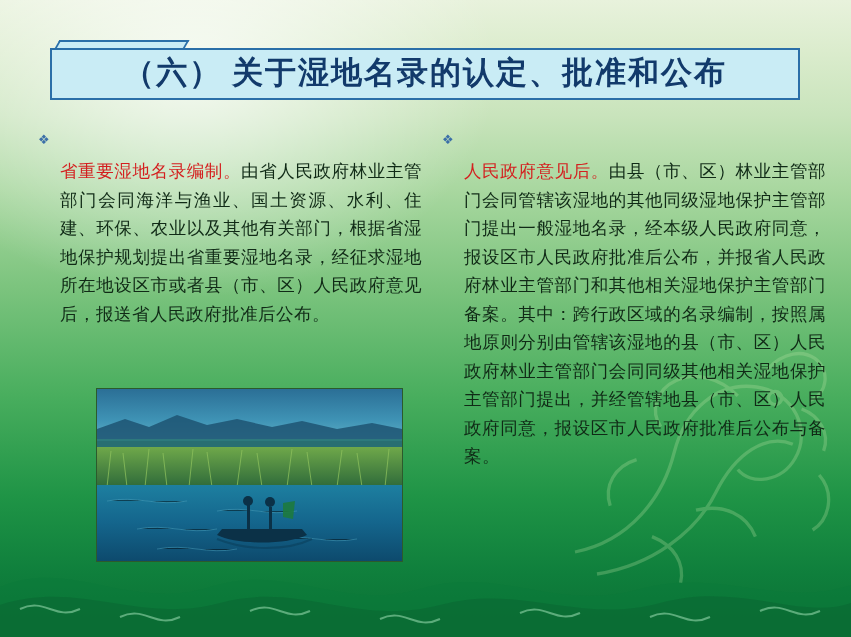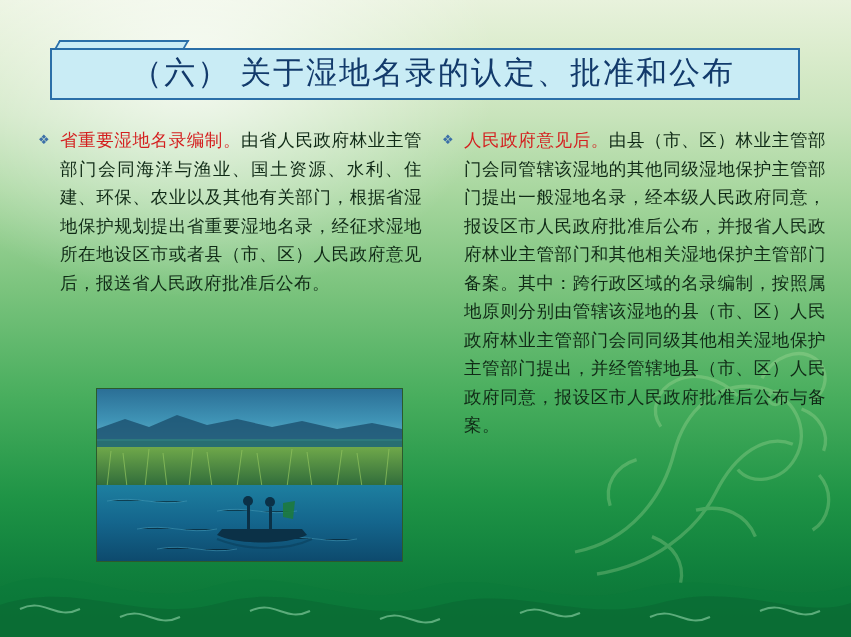--- a/index.html
+++ b/index.html
@@ -84,29 +84,29 @@
     height: 12px;
     background: #c9ecf5;
     border-top: 2px solid #2a6fa8;
     border-left: 2px solid #2a6fa8;
     border-right: 2px solid #2a6fa8;
     transform: skewX(-30deg);
     box-sizing: border-box;
   }
   .title-text {
     position: absolute;
-    left: 8px;
+    left: 0;
     top: 8px;
     width: 750px;
     height: 52px;
     line-height: 50px;
     text-align: center;
     font-family: "Liberation Serif", serif;
     font-size: 31px;
-    font-weight: normal;
+    font-weight: bold;
     color: #123a6b;
     letter-spacing: 2px;
     white-space: nowrap;
   }
 
   
   .columns {
     position: absolute;
     left: 36px;
     top: 126px;
@@ -126,27 +126,28 @@
     width: 22px;
     flex: 0 0 22px;
     color: #3b6fa8;
     font-size: 13px;
     line-height: 28px;
     text-align: left;
     padding-left: 2px;
   }
   .para {
     flex: 1;
-    font-family: Liberation Serif, serif;
+    font-family: Liberation Mono, monospace;
     font-size: 17.5px;
     line-height: 28.5px;
     color: #102a16;
     text-align: justify;
     text-justify: inter-ideograph;
     letter-spacing: 0.5px;
+    margin-top: 32px;
   }
   .para .lead {
     color: #d41f1f;
   }
 
   
   .photo {
     position: absolute;
     left: 96px;
     top: 388px;

